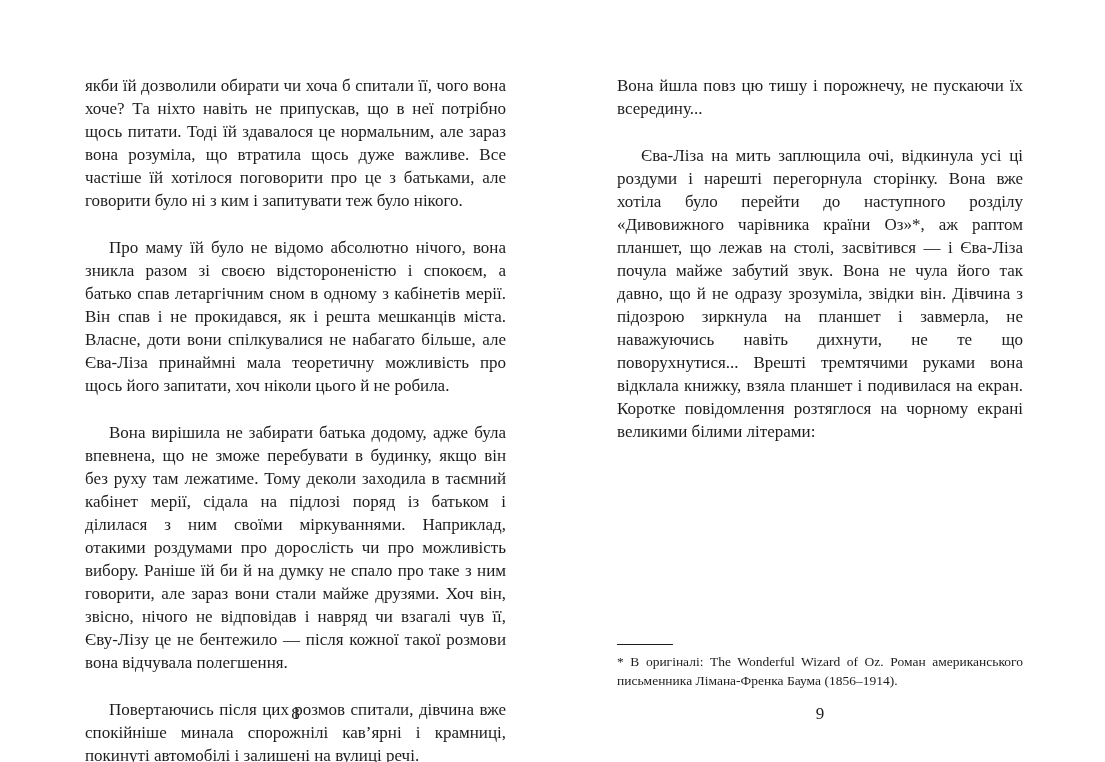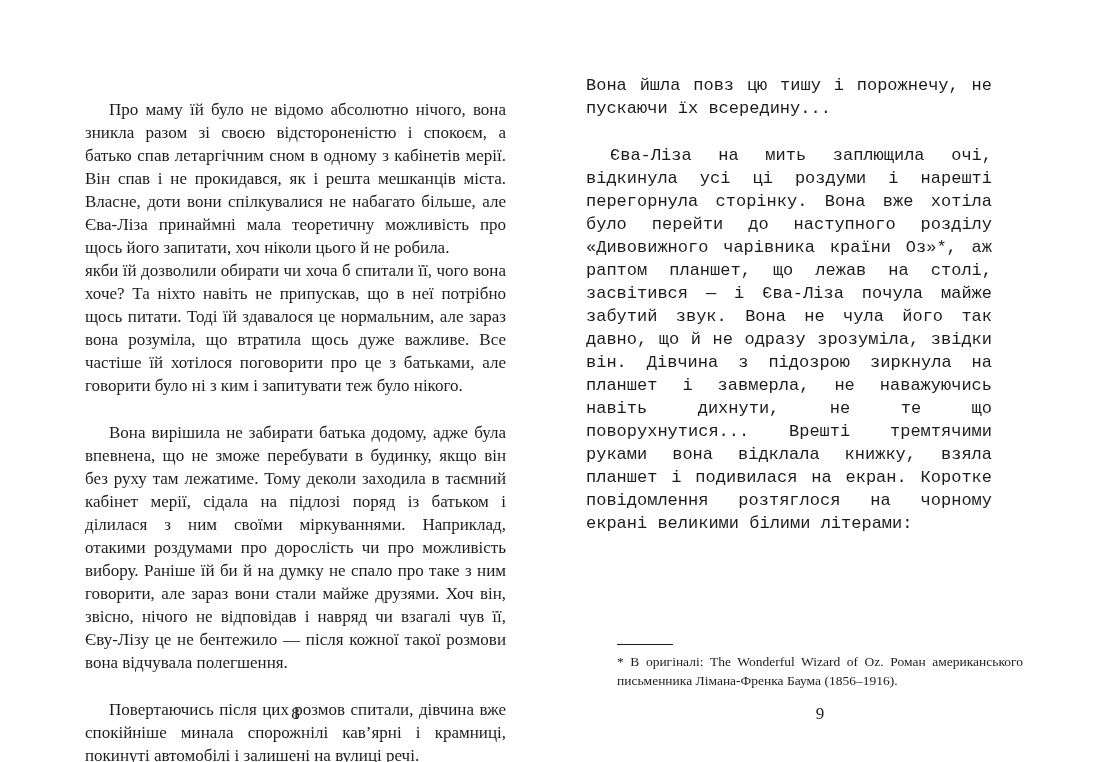--- a/index.html
+++ b/index.html
@@ -18,23 +18,22 @@
   }
   .page-text {
     position: absolute;
     top: 74px;
   }
   .page-text.left {
     left: 85px;
     width: 421px;
   }
   .page-text.right {
-    left: 586px;
+    left: 617px;
     width: 406px;
-    font-family: Liberation Mono, monospace;
   }
   .para {
     margin: 0;
     font-size: 17px;
     line-height: 23px;
     text-align: justify;
     hyphens: auto;
     -webkit-hyphens: auto;
   }
   .para.indent {
@@ -74,33 +73,33 @@
     text-align: justify;
     margin: 0;
   }
 </style>
 </head>
 <body>
 
 <div class="spread">
 
   <div class="page-text left">
+      <p class="para">якби їй дозволили обирати чи хоча б спитали її, чого вона хоче? Та ніхто навіть не припускав, що в неї потрібно щось питати. Тоді їй здавалося це нормальним, але зараз вона розуміла, що втратила щось дуже важливе. Все частіше їй хотілося поговорити про це з батьками, але говорити було ні з ким і запитувати теж було нікого.</p>
       <p class="para indent">Про маму їй було не відомо абсолютно нічого, вона зникла разом зі своєю відстороненістю і спокоєм, а батько спав летаргічним сном в одному з кабінетів мерії. Він спав і не прокидався, як і решта мешканців міста. Власне, доти вони спілкувалися не набагато більше, але Єва-Ліза принаймні мала теоретичну можливість про щось його запитати, хоч ніколи цього й не робила.</p>
-      <p class="para">якби їй дозволили обирати чи хоча б спитали її, чого вона хоче? Та ніхто навіть не припускав, що в неї потрібно щось питати. Тоді їй здавалося це нормальним, але зараз вона розуміла, що втратила щось дуже важливе. Все частіше їй хотілося поговорити про це з батьками, але говорити було ні з ким і запитувати теж було нікого.</p>
       <p class="para indent">Вона вирішила не забирати батька додому, адже була впевнена, що не зможе перебувати в будинку, якщо він без руху там лежатиме. Тому деколи заходила в таємний кабінет мерії, сідала на підлозі поряд із батьком і ділилася з ним своїми міркуваннями. Наприклад, отакими роздумами про дорослість чи про можливість вибору. Раніше їй би й на думку не спало про таке з ним говорити, але зараз вони стали майже друзями. Хоч він, звісно, нічого не відповідав і навряд чи взагалі чув її, Єву-Лізу це не бентежило — після кожної такої розмови вона відчувала полегшення.</p>
       <p class="para indent">Повертаючись після цих розмов спитали, дівчина вже спокійніше минала спорожнілі кав’ярні і крамниці, покинуті автомобілі і залишені на вулиці речі.</p>
     </div>
 
   <div class="page-text right">
       <p class="para">Вона йшла повз цю тишу і порожнечу, не пускаючи їх всередину...</p>
       <p class="para indent">Єва-Ліза на мить заплющила очі, відкинула усі ці роздуми і нарешті перегорнула сторінку. Вона вже хотіла було перейти до наступного розділу «Дивовижного чарівника країни Оз»*, аж раптом планшет, що лежав на столі, засвітився — і Єва-Ліза почула майже забутий звук. Вона не чула його так давно, що й не одразу зрозуміла, звідки він. Дівчина з підозрою зиркнула на планшет і завмерла, не наважуючись навіть дихнути, не те що поворухнутися... Врешті тремтячими руками вона відклала книжку, взяла планшет і подивилася на екран. Коротке повідомлення розтяглося на чорному екрані великими білими літерами:</p>
     </div>
 
   <div class="footnote-block">
     <div class="footnote-rule"></div>
-    <p class="footnote-text">* В оригіналі: The Wonderful Wizard of Oz. Роман американського письменника Лімана-Френка Баума (1856–1916).</p>
+    <p class="footnote-text">* В оригіналі: The Wonderful Wizard of Oz. Роман американського письменника Лімана-Френка Баума (1856–1914).</p>
   </div>
 
   <div class="page-number left">8</div>
 
   <div class="page-number right">9</div>
 
 </div>
 
 </body></html>

